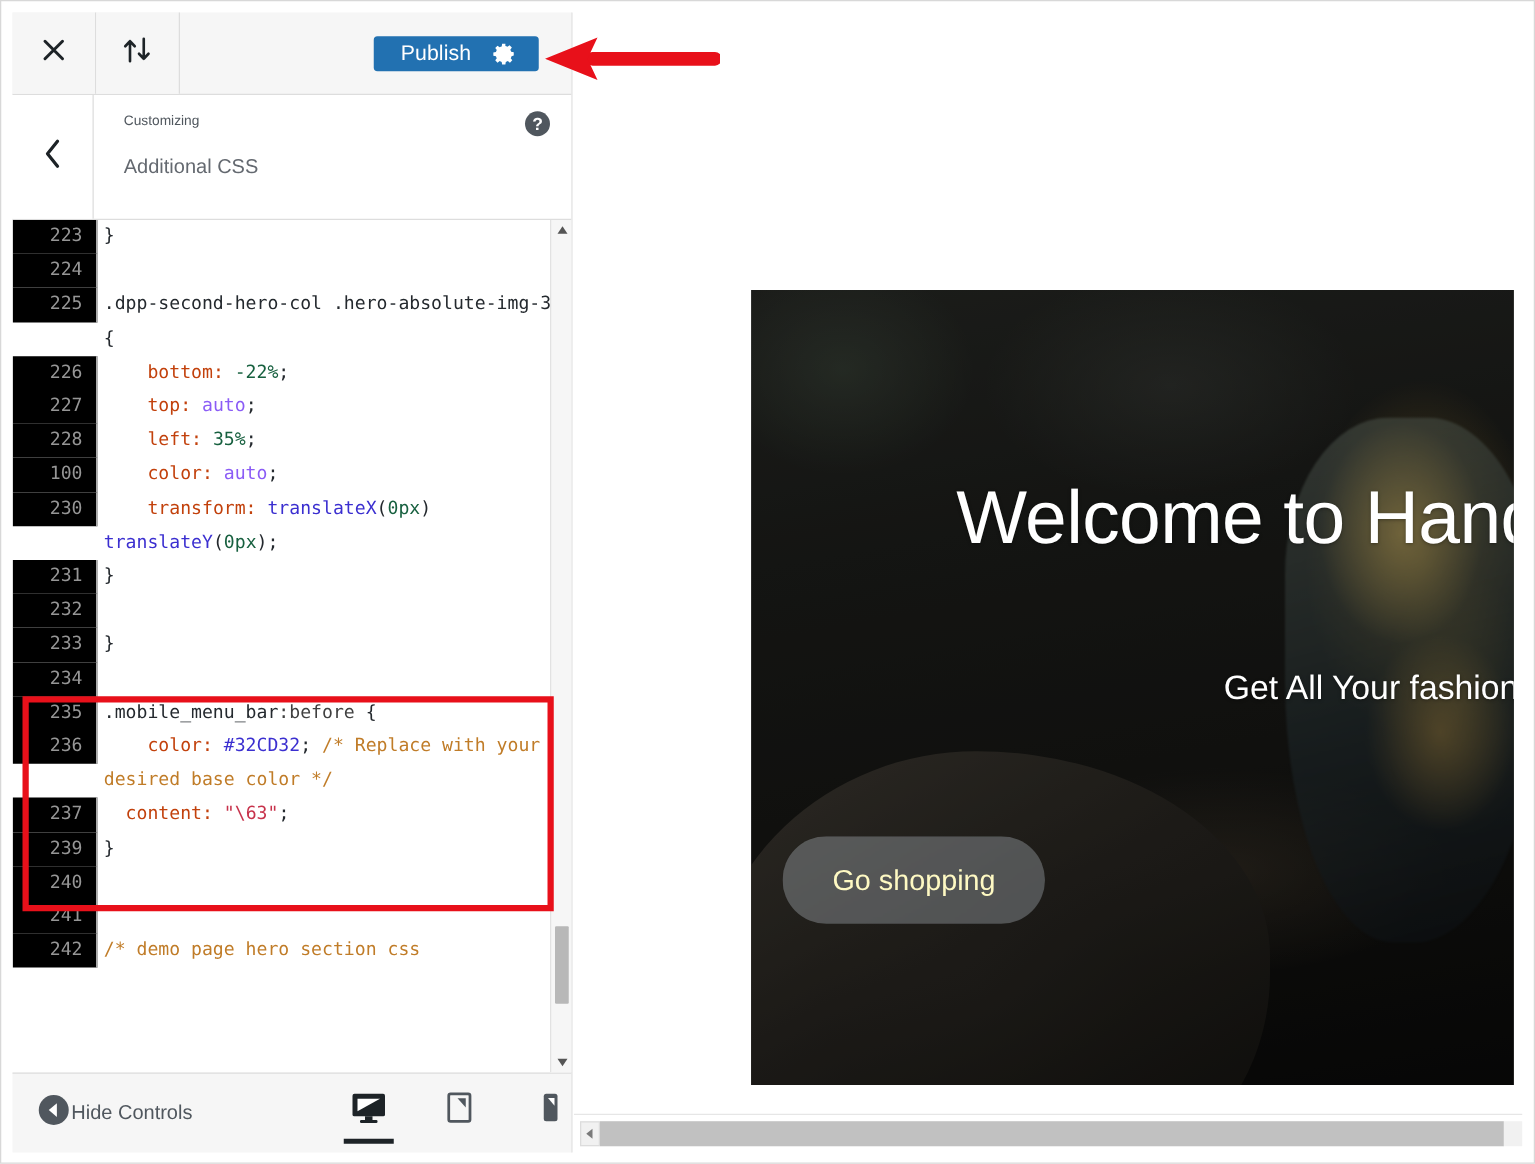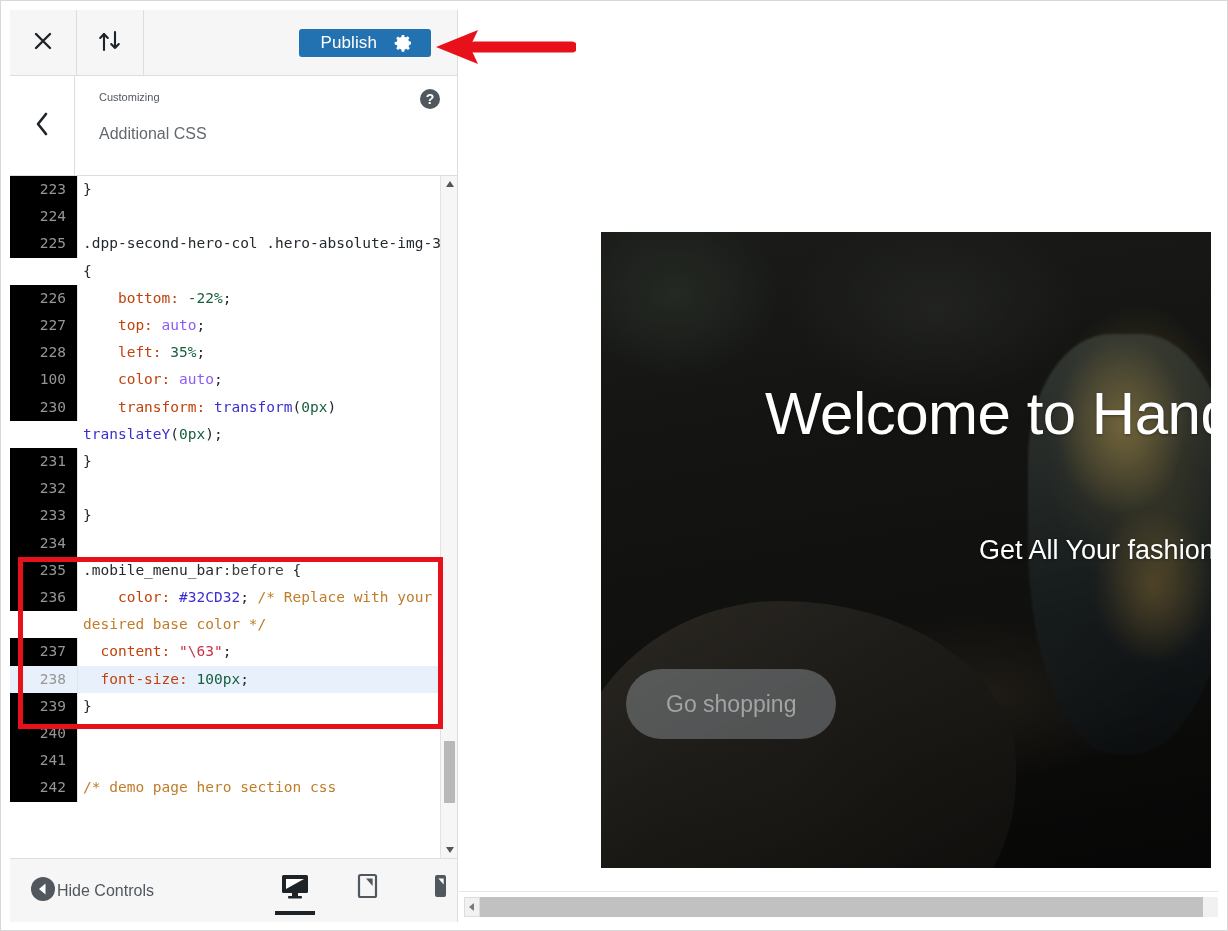--- a/index.html
+++ b/index.html
@@ -359,21 +359,21 @@
     font-weight: 400;
     white-space: nowrap;
     line-height: 1;
     text-shadow: 0 1px 3px rgba(0,0,0,.4);
   }
   .hero-cta {
     position: absolute;
     left: 25px;
     top: 437px;
     background: rgba(205,214,226,.30);
-    color: #a3a3a3;
+    color: #fef9c3;
     border: none;
     border-radius: 38px;
     padding: 0 40px;
     height: 70px;
     font-size: 23px;
     font-family: "Liberation Sans", sans-serif;
     cursor: pointer;
     backdrop-filter: blur(1px);
   }
 
@@ -504,21 +504,21 @@
           <div class="code-row">
             <div class="gutter">228</div>
             <div class="code-text"><span class="t-prop">    left: </span><span class="t-num">35%</span><span class="t-punct">;</span></div>
           </div>
           <div class="code-row">
             <div class="gutter">100</div>
             <div class="code-text"><span class="t-prop">    color: </span><span class="t-kw">auto</span><span class="t-punct">;</span></div>
           </div>
           <div class="code-row">
             <div class="gutter">230</div>
-            <div class="code-text"><span class="t-prop">    transform: </span><span class="t-fn">transform</span><span class="t-punct">(</span><span class="t-num">0px</span><span class="t-punct">) </span><span class="t-fn">translateY</span><span class="t-punct">(</span><span class="t-num">0px</span><span class="t-punct">);</span></div>
+            <div class="code-text"><span class="t-prop">    transform: </span><span class="t-fn">translateX</span><span class="t-punct">(</span><span class="t-num">0px</span><span class="t-punct">) </span><span class="t-fn">translateY</span><span class="t-punct">(</span><span class="t-num">0px</span><span class="t-punct">);</span></div>
           </div>
           <div class="code-row">
             <div class="gutter">231</div>
             <div class="code-text"><span class="t-punct">}</span></div>
           </div>
           <div class="code-row">
             <div class="gutter">232</div>
             <div class="code-text">&nbsp;</div>
           </div>
           <div class="code-row">
@@ -533,24 +533,20 @@
             <div class="gutter">235</div>
             <div class="code-text"><span class="t-sel">.mobile_menu_bar</span><span class="t-pseudo">:before</span><span class="t-punct"> {</span></div>
           </div>
           <div class="code-row">
             <div class="gutter">236</div>
             <div class="code-text"><span class="t-prop">    color: </span><span class="t-hex">#32CD32</span><span class="t-punct">; </span><span class="t-com">/* Replace with your desired base color */</span></div>
           </div>
           <div class="code-row">
             <div class="gutter">237</div>
             <div class="code-text"><span class="t-prop">  content: </span><span class="t-str">"\63"</span><span class="t-punct">;</span></div>
-          </div>
-          <div class="code-row active">
-            <div class="gutter">238</div>
-            <div class="code-text"><span class="t-prop">  font-size: </span><span class="t-num">100px</span><span class="t-punct">;</span></div>
           </div>
           <div class="code-row">
             <div class="gutter">239</div>
             <div class="code-text"><span class="t-punct">}</span></div>
           </div>
           <div class="code-row">
             <div class="gutter">240</div>
             <div class="code-text">&nbsp;</div>
           </div>
           <div class="code-row">

